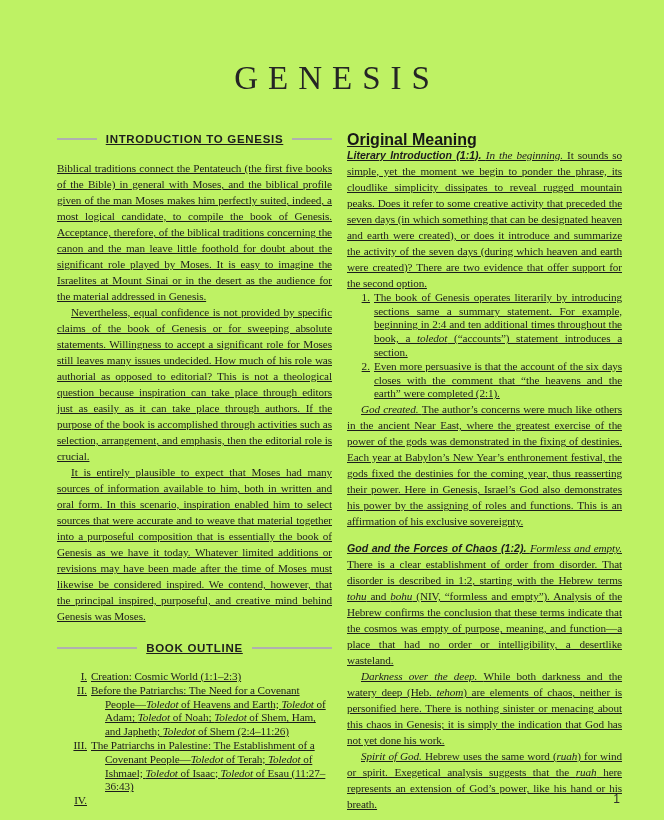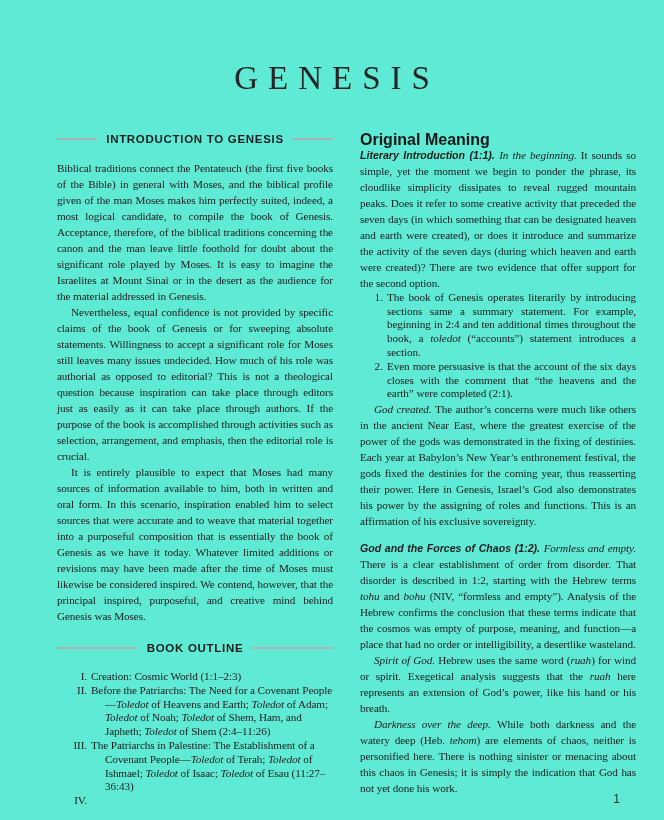--- a/index.html
+++ b/index.html
@@ -4,40 +4,41 @@
 <style>
   html, body {
     margin: 0;
     padding: 0;
     background: #ffffff;
   }
   .page {
     position: relative;
     width: 664px;
     height: 820px;
-    background: #5eead4;
+    background: #bef264;
     color: #1c1c1c;
     font-family: "Liberation Serif", serif;
     overflow: hidden;
   }
   .title {
     margin: 0;
     padding-top: 60px;
     text-align: center;
     font-family: "Liberation Serif", serif;
     font-weight: normal;
     font-size: 33px;
     letter-spacing: 10px;
     padding-left: 10px; 
     color: #252525;
   }
   .columns {
     display: flex;
-    gap: 27px;
-    margin: 36px 28px 0 57px;
+    gap: 15px;
+    margin: 36px 42px 0 57px;
+    text-decoration: underline;
   }
   .col {
     flex: 1 1 0;
     min-width: 0;
   }
   .kicker {
     display: flex;
     align-items: center;
     gap: 9px;
     font-family: "Liberation Sans", sans-serif;
@@ -181,21 +182,21 @@
           <span class="num-text"><span>The book of Genesis operates literarily by introducing sections same a summary statement. For example, beginning in 2:4 and ten additional times throughout the book, a </span><span class="run-i">toledot</span><span> (“accounts”) statement introduces a section.</span></span>
         </div>
         <div class="num-item">
           <span class="num">2.</span>
           <span class="num-text"><span>Even more persuasive is that the account of the six days closes with the comment that “the heavens and the earth” were completed (2:1).</span></span>
         </div>
       </div>
 
       <p class="body indent"><span class="run-i">God created. </span><span>The author’s concerns were much like others in the ancient Near East, where the greatest exercise of the power of the gods was demonstrated in the fixing of destinies. Each year at Babylon’s New Year’s enthronement festival, the gods fixed the destinies for the coming year, thus reasserting their power. Here in Genesis, Israel’s God also demonstrates his power by the assigning of roles and functions. This is an affirmation of his exclusive sovereignty.</span></p>
       <p class="body spaced"><span class="run-bi">God and the Forces of Chaos (1:2). </span><span class="run-i">Formless and empty. </span><span>There is a clear establishment of order from disorder. That disorder is described in 1:2, starting with the Hebrew terms </span><span class="run-i">tohu</span><span> and </span><span class="run-i">bohu</span><span> (NIV, “formless and empty”). Analysis of the Hebrew confirms the conclusion that these terms indicate that the cosmos was empty of purpose, meaning, and function—a place that had no order or intelligibility, a desertlike wasteland.</span></p>
+      <p class="body indent"><span class="run-i">Darkness over the deep. </span><span>While both darkness and the watery deep (Heb. </span><span class="run-i">tehom</span><span>) are elements of chaos, neither is personified here. There is nothing sinister or menacing about this chaos in Genesis; it is simply the indication that God has not yet done his work.</span></p>
       <p class="body indent"><span class="run-i">Spirit of God. </span><span>Hebrew uses the same word (</span><span class="run-i">ruah</span><span>) for wind or spirit. Exegetical analysis suggests that the </span><span class="run-i">ruah</span><span> here represents an extension of God’s power, like his hand or his breath.</span></p>
-      <p class="body indent"><span class="run-i">Darkness over the deep. </span><span>While both darkness and the watery deep (Heb. </span><span class="run-i">tehom</span><span>) are elements of chaos, neither is personified here. There is nothing sinister or menacing about this chaos in Genesis; it is simply the indication that God has not yet done his work.</span></p>
     </div>
 
   </div>
 
   <div class="page-num">1</div>
 
 </div>
 
 </body></html>

